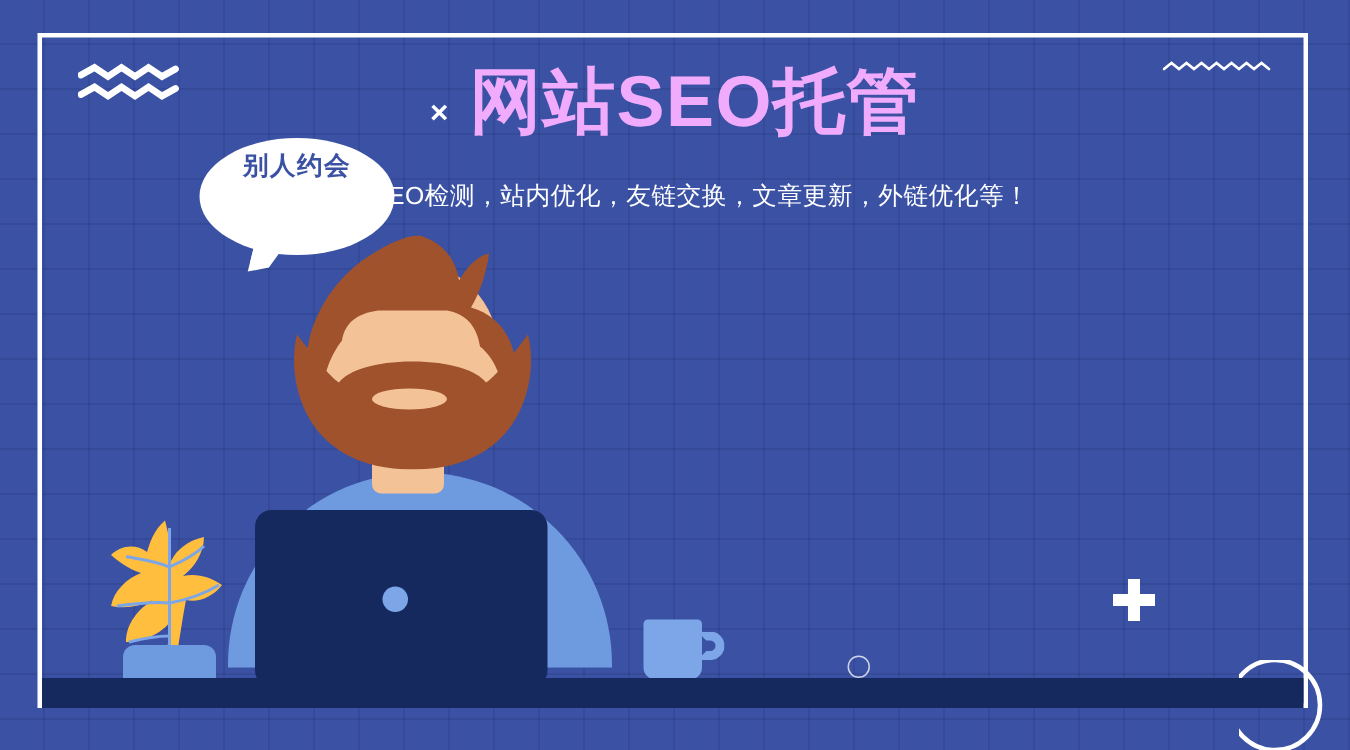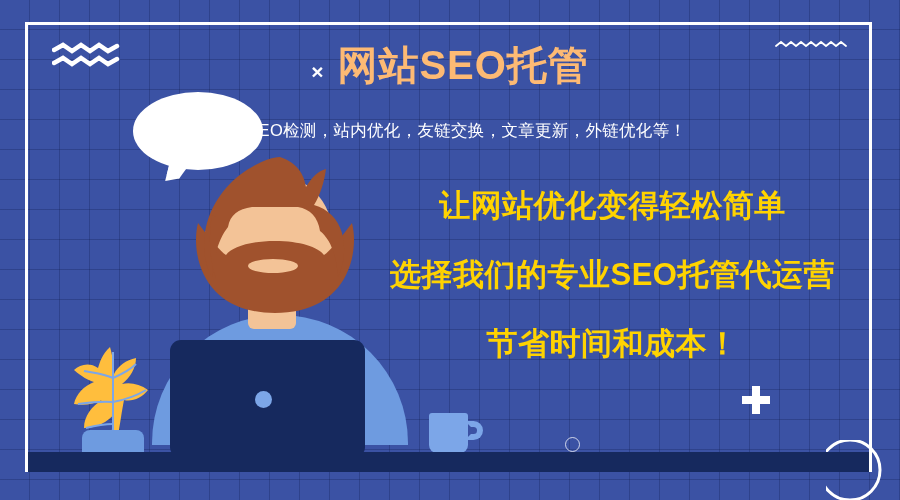--- a/index.html
+++ b/index.html
@@ -42,21 +42,21 @@
   
   .title-row{
     position:absolute;left:0;right:0;top:44px;
     display:flex;align-items:center;justify-content:center;gap:14px;
   }
   .title-x{
     color:#ffffff;font-size:21px;font-weight:bold;line-height:1;
     transform:translateY(6px);
   }
   .title{
-    color:#fdba74;font-size:40px;font-weight:bold;letter-spacing:1px;
+    color:#f0abfc;font-size:48px;font-weight:bold;letter-spacing:1px;
     line-height:1.05;white-space:nowrap;
   }
   .subtitle{
     position:absolute;left:0;right:0;top:120px;text-align:center;
     color:#ffffff;font-size:16.5px;letter-spacing:.3px;white-space:nowrap;
   }
   .yellow-lines{
     position:absolute;left:330px;width:565px;top:190px;
     text-align:center;
   }
@@ -161,25 +161,20 @@
 
   <div class="frame"></div>
 
   <div class="title-row">
     <span class="title-x">×</span>
     <span class="title">网站SEO托管</span>
   </div>
 
   <div class="subtitle">含：SEO检测，站内优化，友链交换，文章更新，外链优化等！</div>
 
-  <div class="yellow-lines">
-    <div class="yline">让网站优化变得轻松简单</div>
-    <div class="yline">选择我们的专业SEO托管代运营</div>
-    <div class="yline">节省时间和成本！</div>
-  </div>
 
   <div class="plant">
     <svg width="110" height="100" viewBox="0 0 110 100">
       <path d="M52 3 C44 10 42 18 40 24 C32 18 22 20 16 26 C24 33 30 36 36 38
                C26 42 18 50 16 60 C26 62 36 60 44 56 C34 62 26 72 26 84
                C38 84 50 78 56 70 C56 78 54 86 52 92 L60 92
                C62 80 64 66 66 56 C74 58 84 54 90 46 C82 40 72 38 64 40
                C72 34 78 24 78 14 C68 16 60 22 56 30 C56 20 54 10 52 3 Z" fill="#ffbe3d"></path>
       <path d="M55 8 L55 92" stroke="#7ca6e8" stroke-width="2" fill="none"></path>
       <path d="M55 34 C46 30 36 29 26 27" stroke="#7ca6e8" stroke-width="2" fill="none"></path>
@@ -221,15 +216,16 @@
 
   <div class="laptop">
     <div class="laptop-logo"></div>
   </div>
 
   <div class="desk"></div>
 
   <div class="bubble"></div>
   <div class="bubble-tail"></div>
   <div class="bubble-text">
+    <div>别人约会</div>
   </div>
 
 </div>
 
 </body></html>

